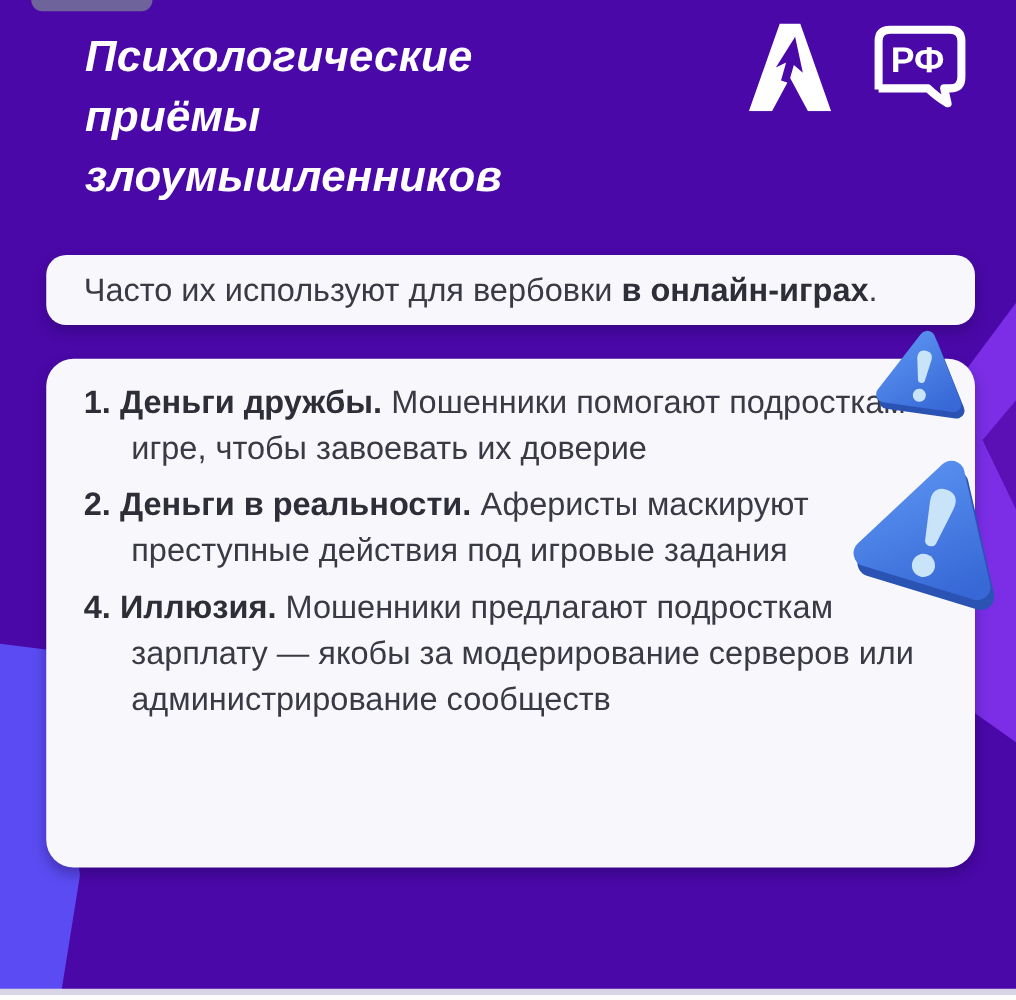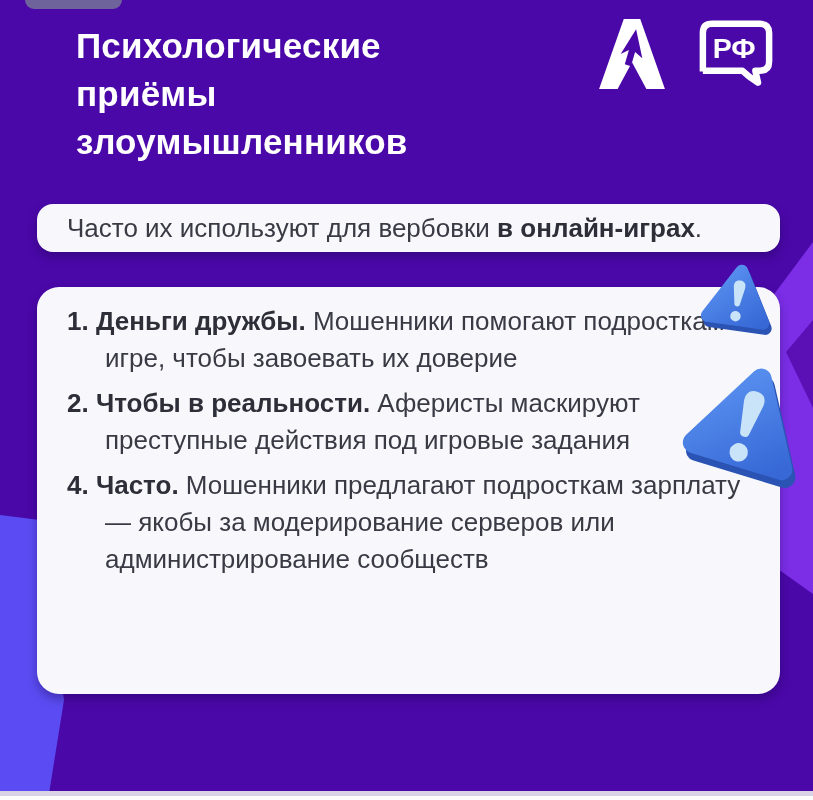--- a/index.html
+++ b/index.html
@@ -8,33 +8,33 @@
     position:relative;width:813px;height:800px;overflow:hidden;
     background:#4A08A8;
     font-family:"Liberation Sans", sans-serif;
   }
   .bg-svg{position:absolute;left:0;top:0;width:813px;height:800px;z-index:0;}
   .top-tab{
     position:absolute;left:25px;top:0;width:97px;height:9px;
     background:#6F639C;border-radius:0 0 9px 9px;z-index:2;
   }
   .title{
-    position:absolute;left:76px;top:22px;z-index:2;
+    position:absolute;left:68px;top:22px;z-index:2;
     color:#FFFFFF;font-weight:700;font-size:35px;line-height:48px;
-    white-space:pre-line;letter-spacing:.2px;margin:0;
+    white-space:pre-line;letter-spacing:.2px;margin:0;font-style:italic;
   }
   .logo-a{position:absolute;left:596px;top:17px;width:72px;height:72px;z-index:2;}
   .logo-rf{position:absolute;left:690px;top:8px;width:92px;height:84px;z-index:2;}
   .card{
     position:absolute;left:37px;width:743px;background:#F8F8FC;
     box-sizing:border-box;z-index:1;
     box-shadow:0 5px 10px rgba(25,4,70,.35);
   }
   .intro-card{
-    top:204px;height:48px;border-radius:16px;
+    top:204px;height:56px;border-radius:16px;
     display:flex;align-items:center;padding:0 30px;
   }
   .intro-card p{
     margin:0;font-size:26px;color:#3A3A45;line-height:30px;
   }
   .intro-card b{font-weight:700;color:#2E2E38;}
   .list-card{
     top:287px;height:407px;border-radius:22px;
     padding:16px 24px 0 30px;
   }
@@ -75,22 +75,22 @@
     <path d="M14 66 V24 Q14 14 24 14 H76 Q86 14 86 24 V55 Q86 65 76 65 H71 L74 78 Q64 72 57 65 H14" fill="none" stroke="#FFFFFF" stroke-width="7" stroke-linejoin="round"></path>
     <text x="48" y="51" text-anchor="middle" font-family="Liberation Sans, sans-serif" font-size="31" font-weight="bold" fill="#FFFFFF">РФ</text>
   </svg>
 
   <div class="card intro-card">
     <p><span>Часто их используют для вербовки </span><b>в онлайн-играх</b><span>.</span></p>
   </div>
 
   <div class="card list-card">
     <p class="item"><span class="num">1. </span><span class="lead">Деньги дружбы.</span><span> Мошенники помогают подросткам в игре, чтобы завоевать их доверие</span></p>
-    <p class="item"><span class="num">2. </span><span class="lead">Чтобы в реальности.</span><span> Аферисты маскируют преступные действия под игровые задания</span></p>
-    <p class="item"><span class="num">4. </span><span class="lead">Часто.</span><span> Мошенники предлагают подросткам зарплату — якобы за модерирование серверов или администрирование сообществ</span></p>
+    <p class="item"><span class="num">2. </span><span class="lead">Деньги в реальности.</span><span> Аферисты маскируют преступные действия под игровые задания</span></p>
+    <p class="item"><span class="num">4. </span><span class="lead">Иллюзия.</span><span> Мошенники предлагают подросткам зарплату — якобы за модерирование серверов или администрирование сообществ</span></p>
   </div>
 
   <svg class="warn warn-small" viewBox="0 0 100 100" aria-hidden="true">
     <defs>
       <linearGradient id="g1" x1="0" y1="0" x2="1" y2="1">
         <stop offset="0" stop-color="#5C95F2"></stop>
           <stop offset="1" stop-color="#3768D6"></stop>
       </linearGradient>
     </defs>
     <path d="M50 16 L85 77 H15 Z" fill="#2A53B4" stroke="#2A53B4" stroke-width="16" stroke-linejoin="round" transform="translate(4,6)"></path>

